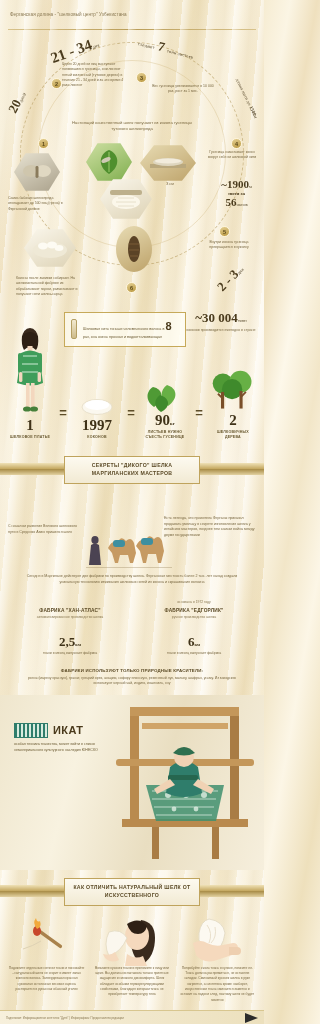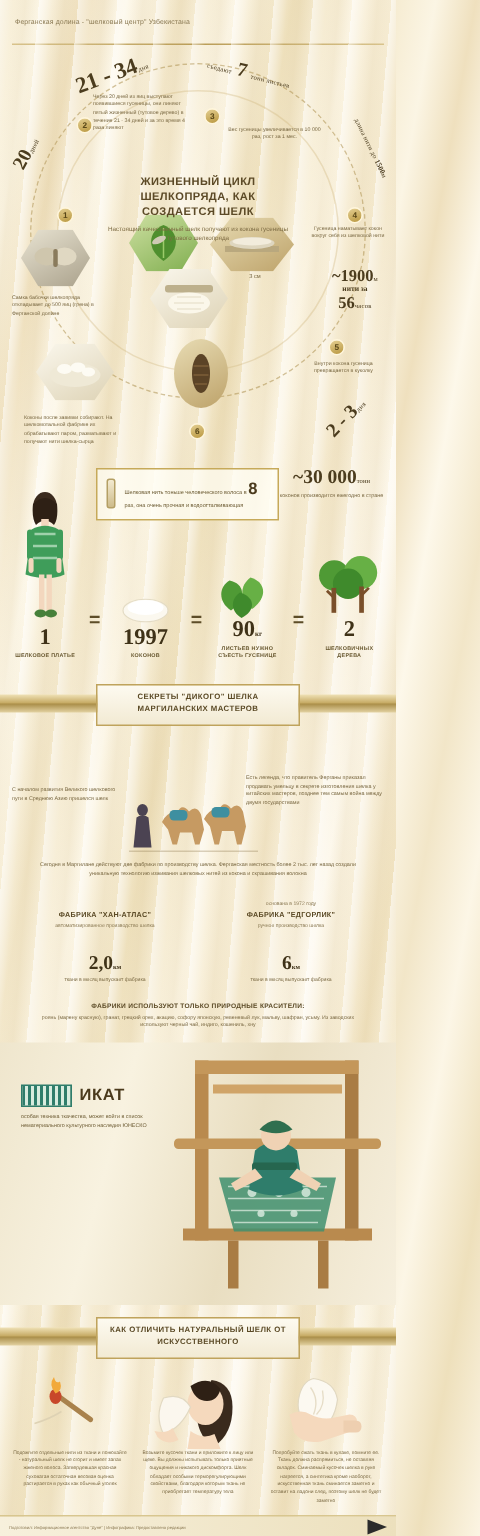--- a/index.html
+++ b/index.html
@@ -245,21 +245,20 @@
 <div class="header">
   <div class="sub">Ферганская долина - "шелковый центр" Узбекистана</div>
 </div>
 <div class="hr-gold"></div>
 
 <div class="wheel">
   <div class="ring"></div>
   <div class="ring2"></div>
 
   <div class="core">
-    <div class="t">ЖИЗНЕННЫЙ ЦИКЛ ШЕЛКОПРЯДА, КАК СОЗДАЕТСЯ ШЕЛК</div>
     <div class="d">Настоящий качественный шелк получают из кокона гусеницы тутового шелкопряда</div>
   </div>
 
   <div class="arcnum" style="left:6px; top:64px; transform:rotate(-62deg); font-size:13px;">
     <span>20</span><span class="u">дней</span>
   </div>
   <div class="badge" style="left:38px; top:108px;">1</div>
   <div class="hex grey" style="left:14px; top:122px;">
     <div class="ico">
       <svg width="30" height="20" viewBox="0 0 30 20">
@@ -360,21 +359,21 @@
     <div class="thread"></div>
     <div class="txt">
       <span>Шелковая нить тоньше человеческого волоса в</span>
       <span class="big">8</span>
       <span>раз, она очень прочная и водоотталкивающая</span>
     </div>
   </div>
 
   <div class="tons">
     <div class="n">
-      <span>~30 000</span><small>тонн</small>
+      <span>~30 004</span><small>тонн</small>
     </div>
     <div class="c">коконов производится ежегодно в стране</div>
   </div>
 
   <div class="eqrow">
 
     <div class="eqcell" style="width:46px;">
       <div class="art" style="height:92px;">
         <svg class="girl" viewBox="0 0 40 92">
           <ellipse cx="20" cy="12" rx="8" ry="10" fill="#3a2a1d"></ellipse>
@@ -481,21 +480,21 @@
 
 <div class="fact">
   <div class="intro">Сегодня в Маргилане действуют две фабрики по производству шелка. Ферганская местность более 2 тыс. лет назад создали уникальную технологию изживания шелковых нитей из кокона и скрашивания волокна</div>
 
   <div class="factgrid">
     <div class="fcol">
       <div class="pre"></div>
       <div class="nm">ФАБРИКА "ХАН-АТЛАС"</div>
       <div class="sub">автоматизированное производство шелка</div>
       <div class="val">
-        <span>2,0</span><small>км</small>
+        <span>2,5</span><small>км</small>
       </div>
       <div class="vcap">ткани в месяц выпускает фабрика</div>
     </div>
 
     <div class="fcol">
       <div class="pre">основана в 1972 году</div>
       <div class="nm">ФАБРИКА "ЕДГОРЛИК"</div>
       <div class="sub">ручное производство шелка</div>
       <div class="val">
         <span>6</span><small>км</small>

